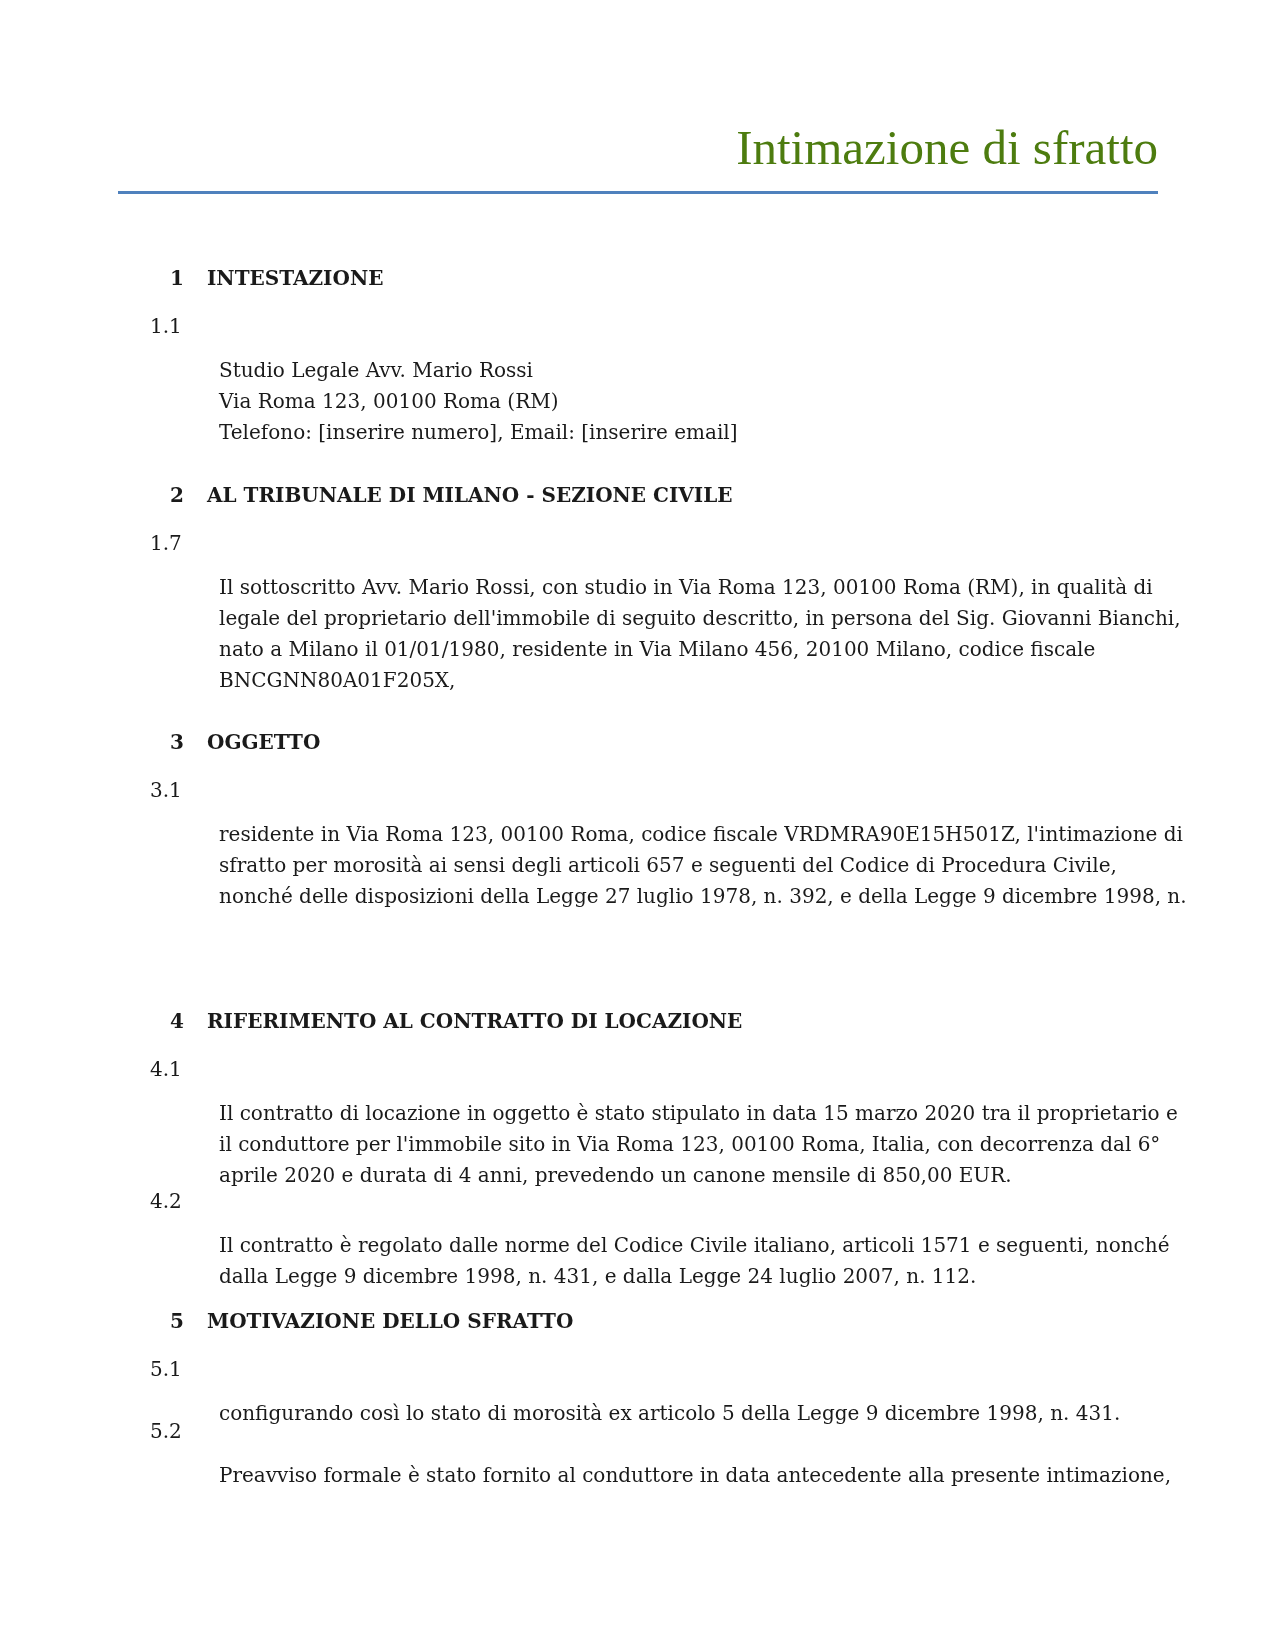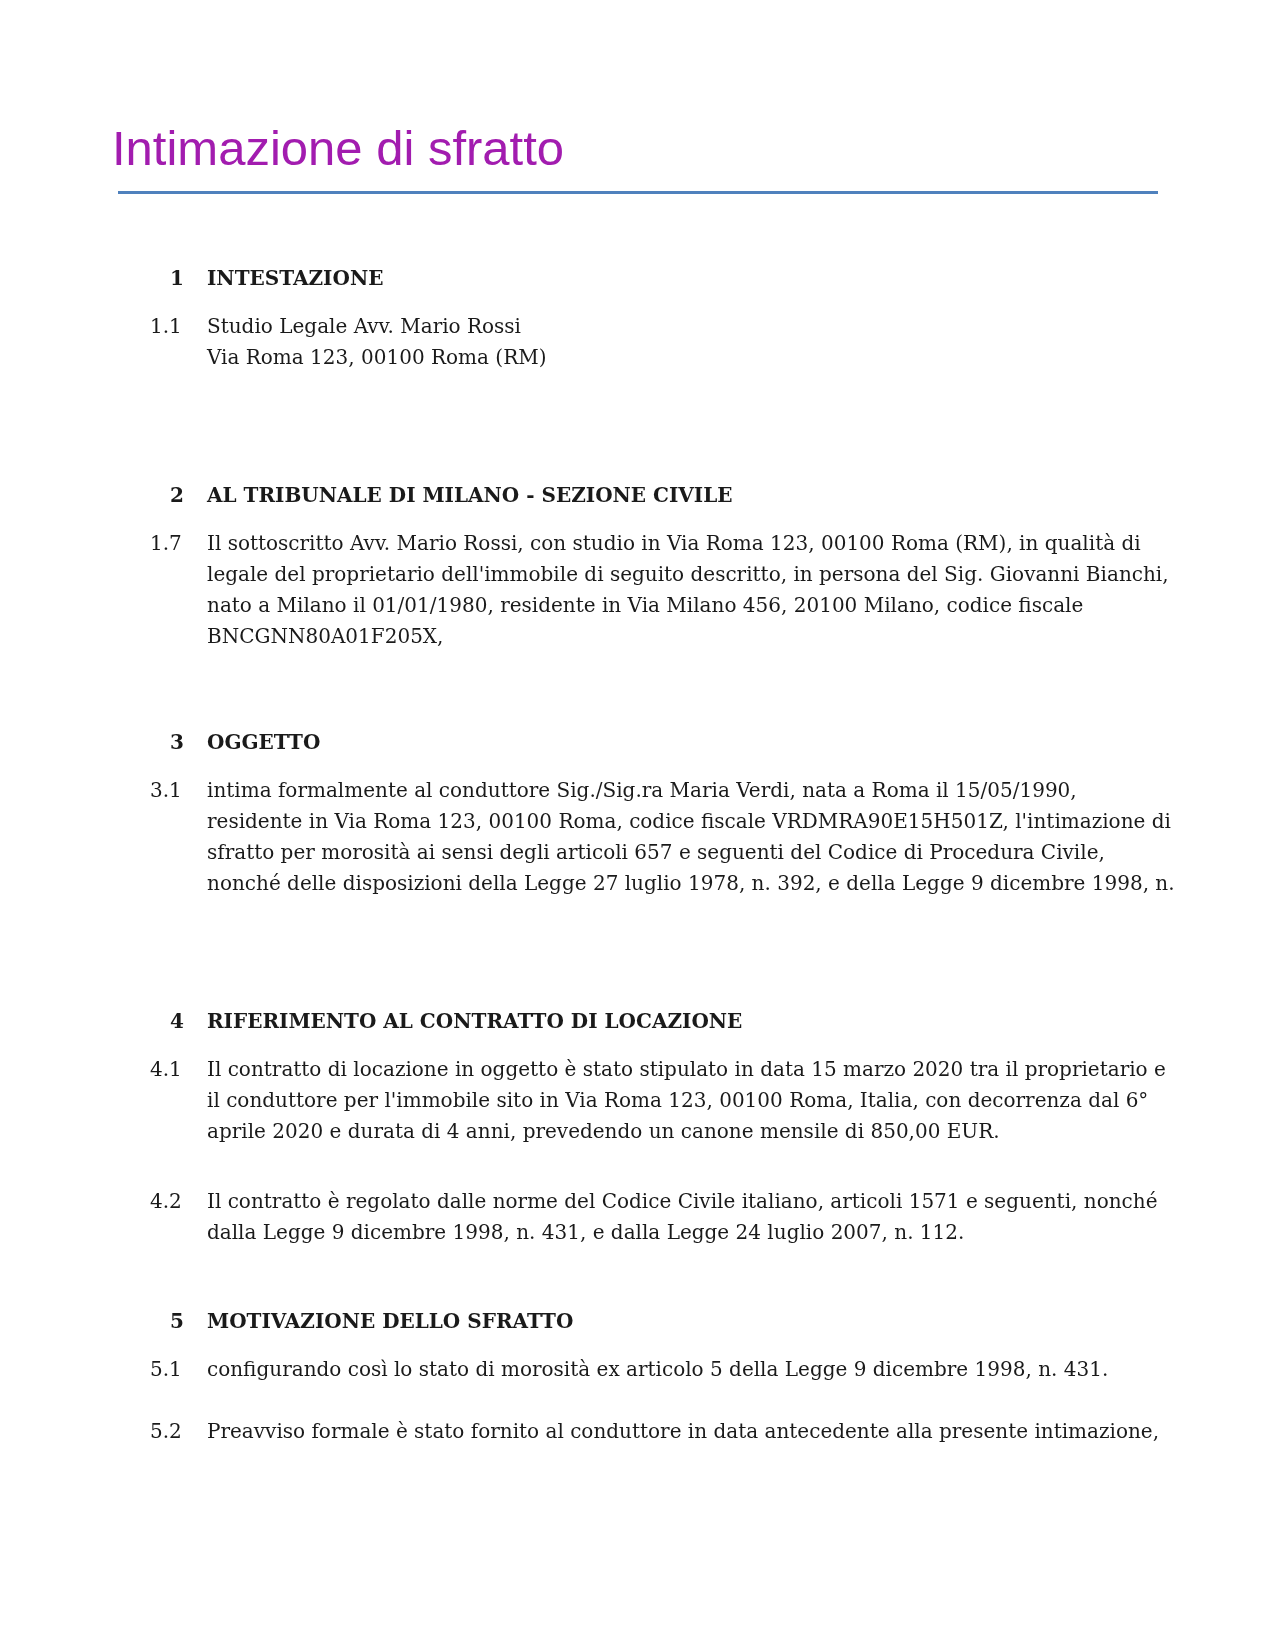--- a/index.html
+++ b/index.html
@@ -19,24 +19,24 @@
       position: absolute;
       left: 0; top: 0;
       width: 1275px;
       height: 1650px;
     }
     .title {
       position: absolute;
       left: 112px;
       width: 1046px;
       top: 118px;
-      text-align: left;
-      font-family: Liberation Sans, sans-serif;
+      text-align: right;
+      font-family: Liberation Serif, serif;
       font-size: 49px;
-      color: #a21caf;
+      color: #4d7c0f;
       line-height: 60px;
       letter-spacing: 0px;
     }
     .title-rule {
       position: absolute;
       left: 118px;
       top: 191px;
       width: 1040px;
       height: 0;
       border-top: 3px solid #4f81bd;
@@ -67,22 +67,23 @@
     }
     .para .num {
       position: absolute;
       left: 150px;
       width: 36px;
       text-align: left;
       white-space: nowrap;
     }
     .para .body {
       position: absolute;
-      left: 207px;
+      left: 219px;
       width: 930px;
+      margin-top: 44px;
     }
     .line {
       display: block;
       white-space: nowrap;
     }
   </style>
 </head>
 <body>
 
 <div class="page">
@@ -92,20 +93,21 @@
 
   <div class="heading" style="top:266px;">
     <span class="num">1</span>
     <span class="txt">INTESTAZIONE</span>
   </div>
   <div class="para" style="top:311px;">
     <span class="num">1.1</span>
     <div class="body">
       <span class="line">Studio Legale Avv. Mario Rossi</span>
       <span class="line">Via Roma 123, 00100 Roma (RM)</span>
+      <span class="line">Telefono: [inserire numero], Email: [inserire email]</span>
     </div>
   </div>
 
   <div class="heading" style="top:483px;">
     <span class="num">2</span>
     <span class="txt">AL TRIBUNALE DI MILANO - SEZIONE CIVILE</span>
   </div>
   <div class="para" style="top:528px;">
     <span class="num">1.7</span>
     <div class="body">
@@ -116,21 +118,20 @@
     </div>
   </div>
 
   <div class="heading" style="top:730px;">
     <span class="num">3</span>
     <span class="txt">OGGETTO</span>
   </div>
   <div class="para" style="top:775px;">
     <span class="num">3.1</span>
     <div class="body">
-      <span class="line">intima formalmente al conduttore Sig./Sig.ra Maria Verdi, nata a Roma il 15/05/1990,</span>
       <span class="line">residente in Via Roma 123, 00100 Roma, codice fiscale VRDMRA90E15H501Z, l'intimazione di</span>
       <span class="line">sfratto per morosità ai sensi degli articoli 657 e seguenti del Codice di Procedura Civile,</span>
       <span class="line">nonché delle disposizioni della Legge 27 luglio 1978, n. 392, e della Legge 9 dicembre 1998, n.</span>
     </div>
   </div>
 
   <div class="heading" style="top:1009px;">
     <span class="num">4</span>
     <span class="txt">RIFERIMENTO AL CONTRATTO DI LOCAZIONE</span>
   </div>

